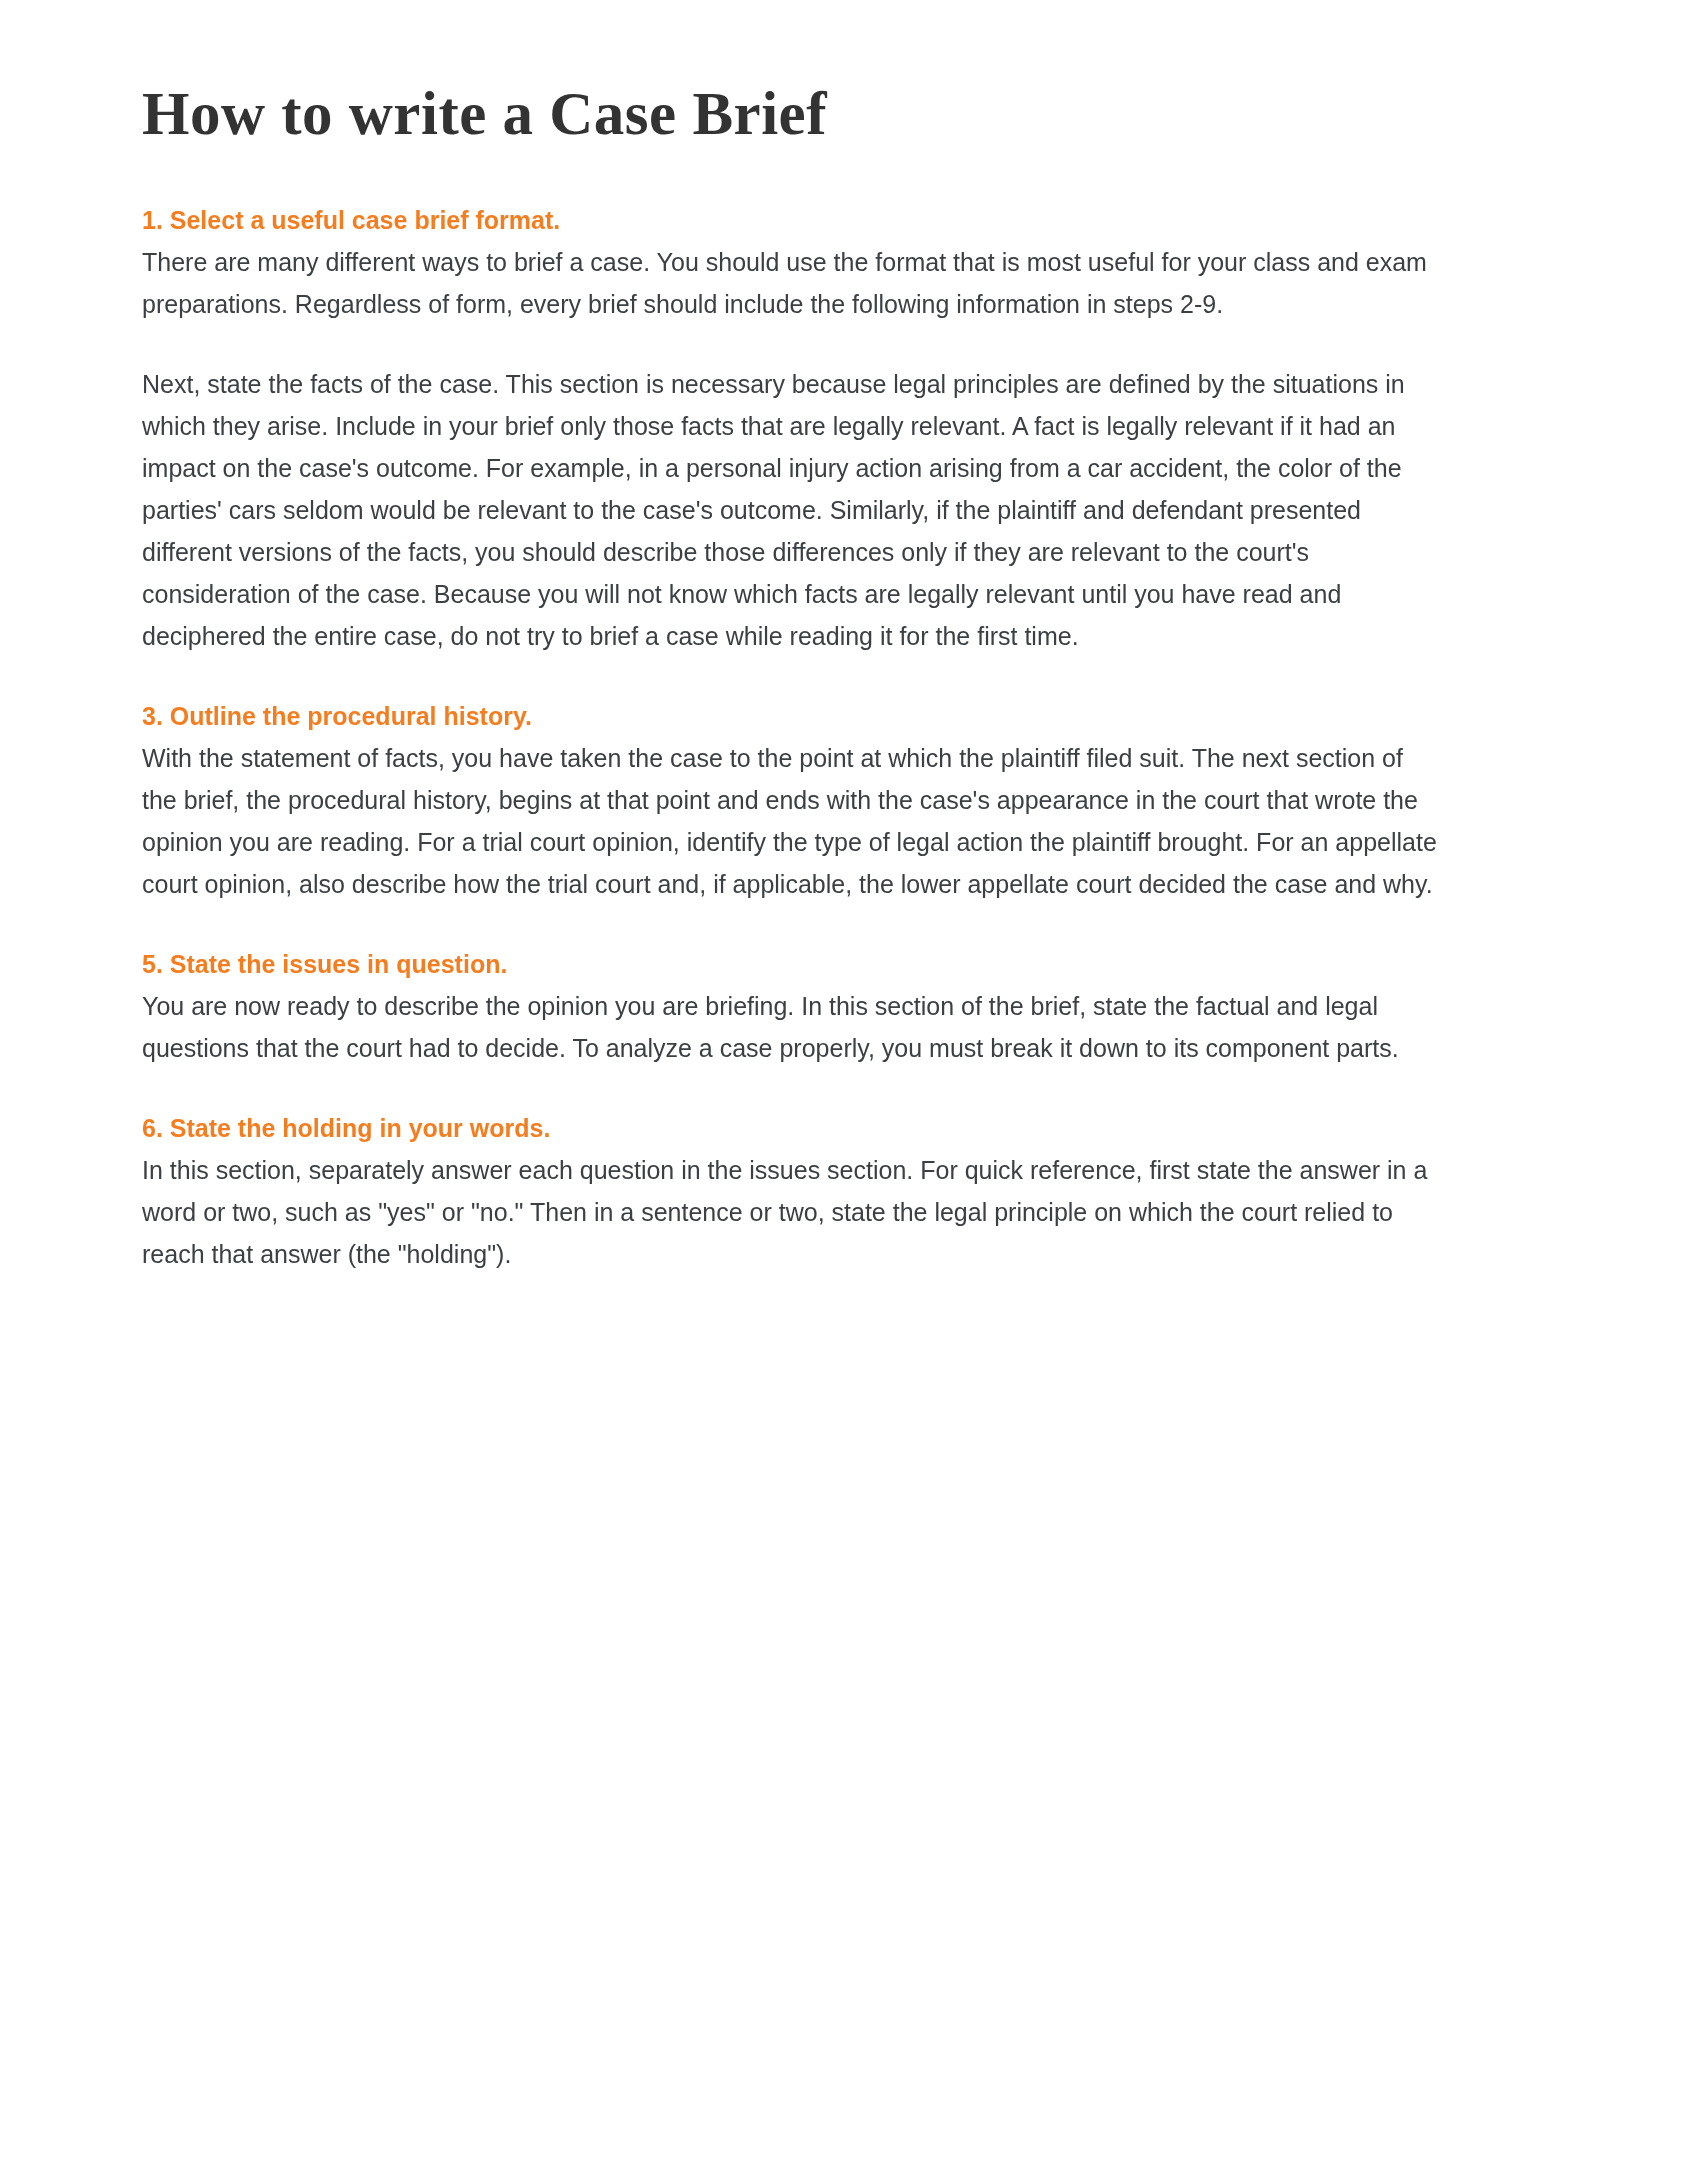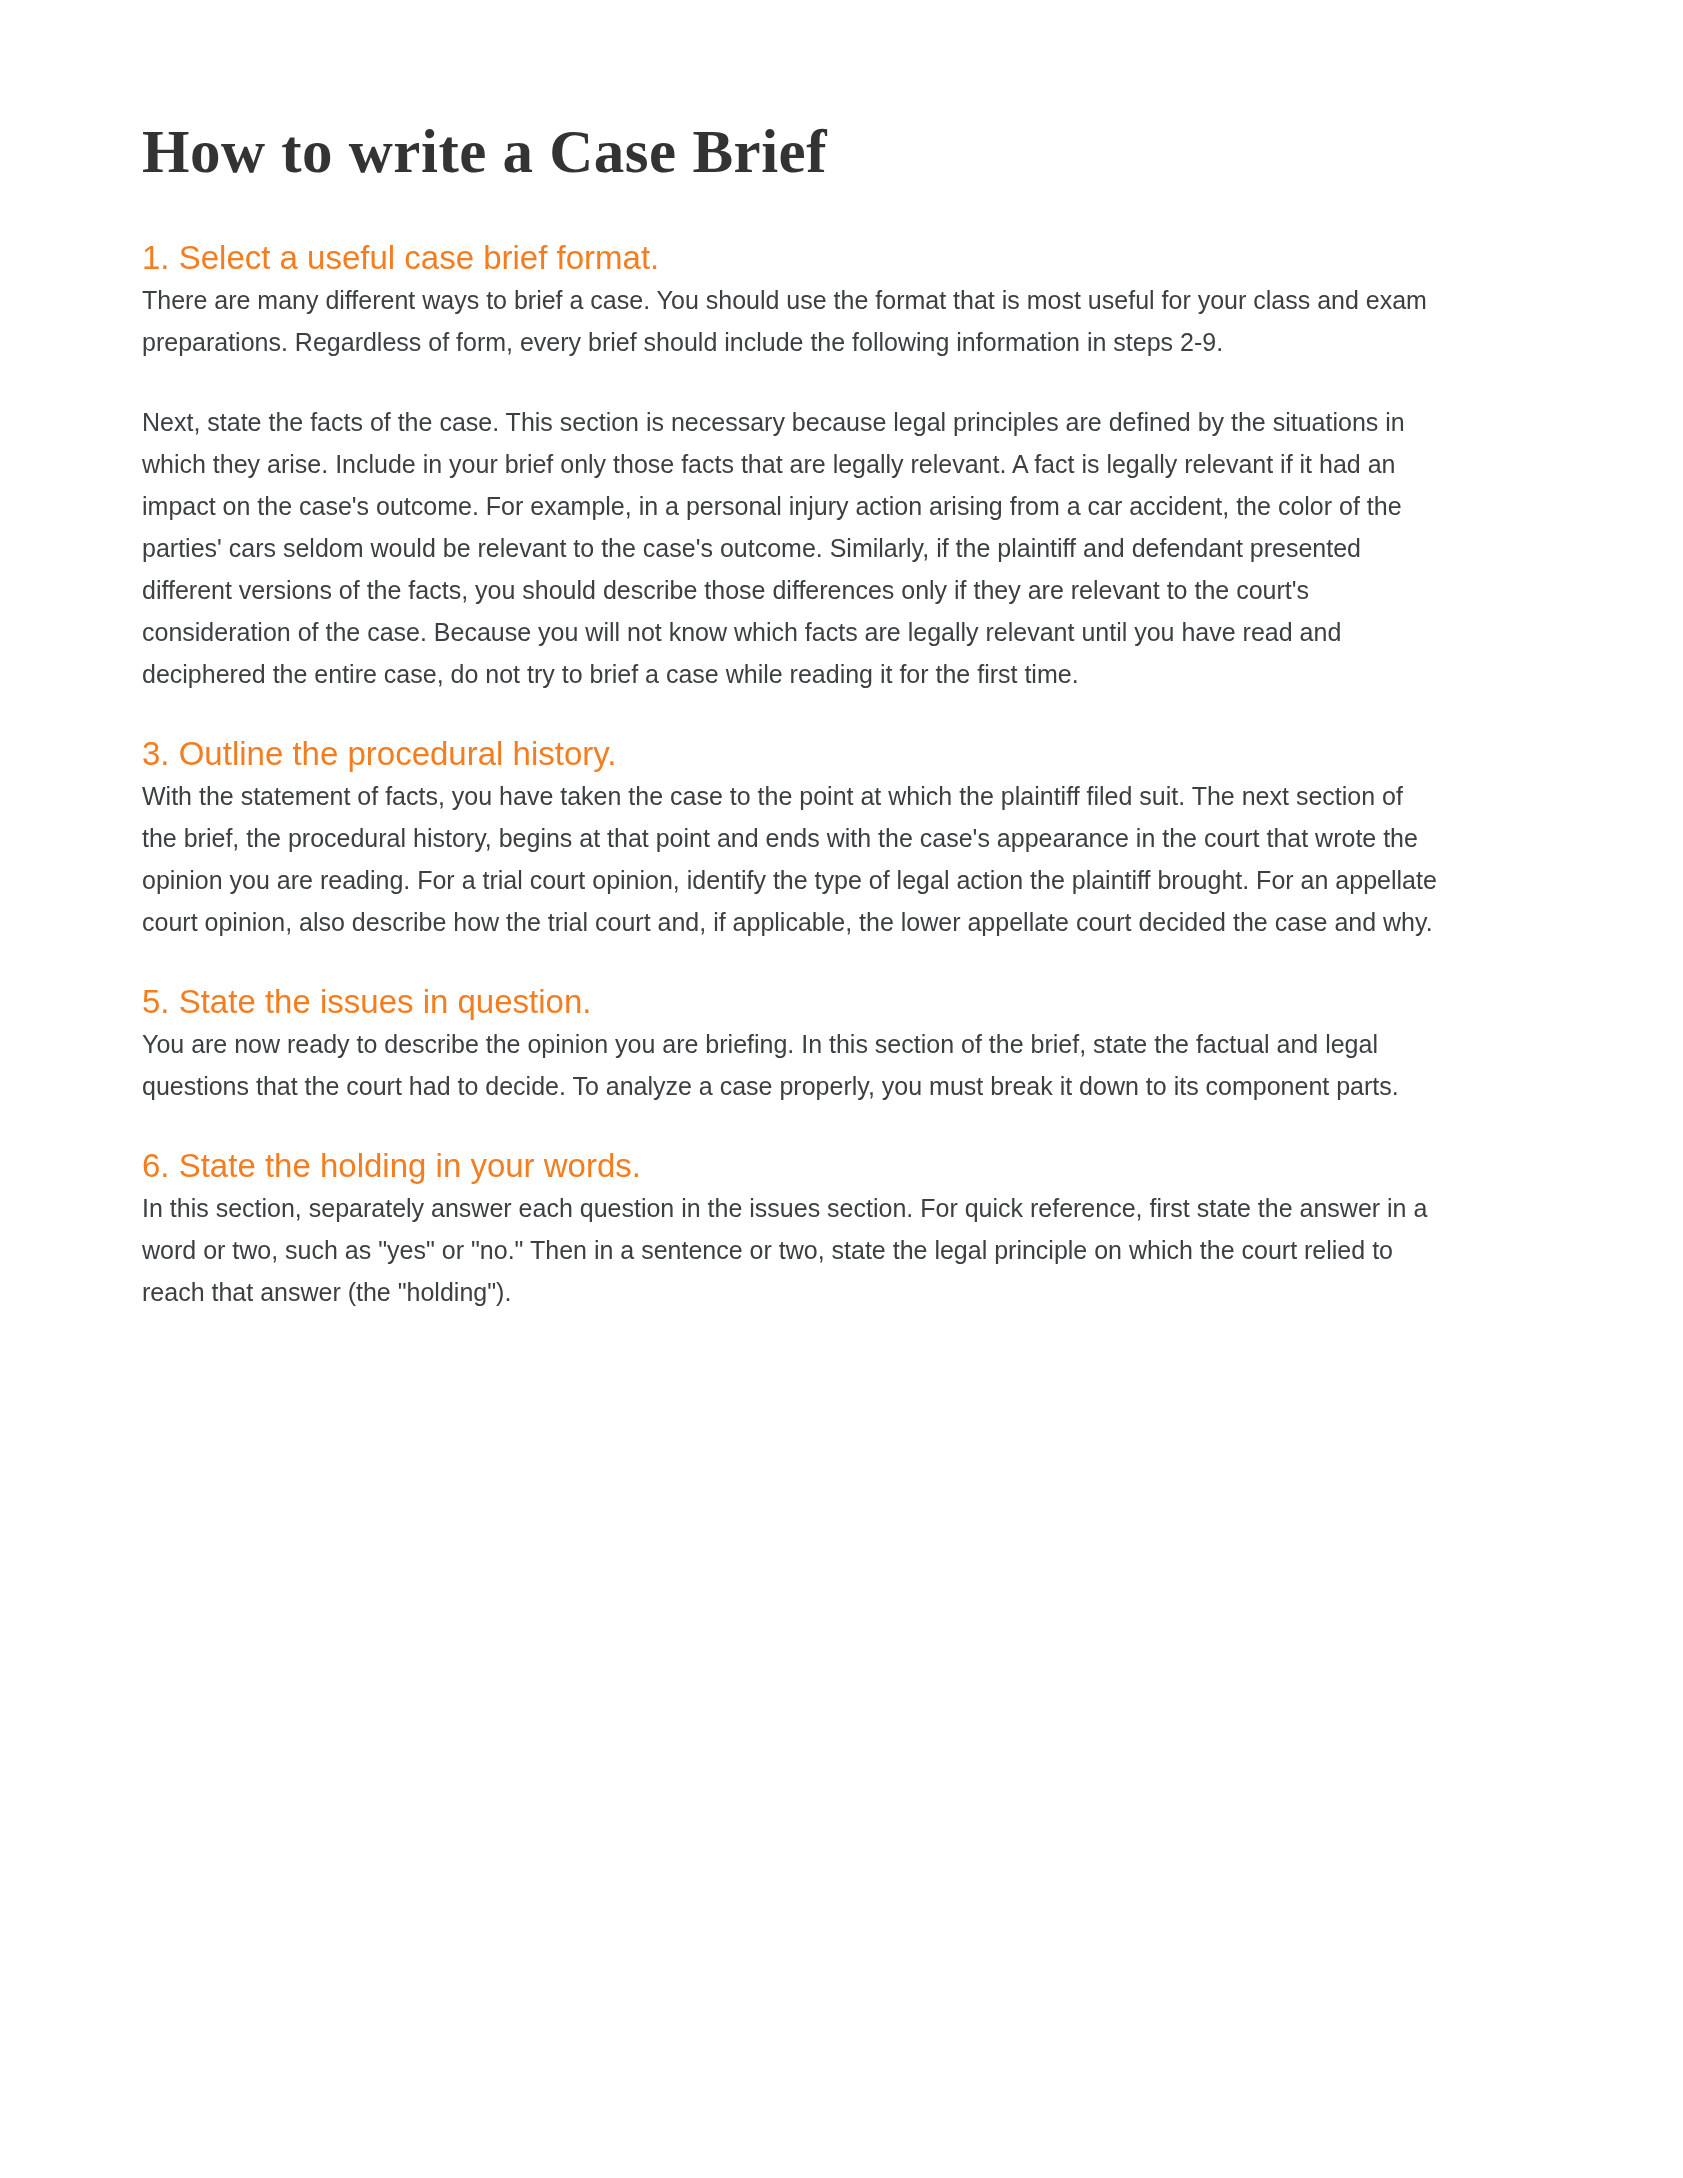--- a/index.html
+++ b/index.html
@@ -10,43 +10,43 @@
   body {
     width: 1683px;
     height: 2178px;
     font-family: "Liberation Sans", sans-serif;
     -webkit-font-smoothing: antialiased;
   }
   .page {
     box-sizing: border-box;
     width: 1679px;
     height: 2178px;
-    padding: 116px 0 0 142px;
+    padding: 78px 0 0 142px;
     background: #ffffff;
     border-radius: 27px;
   }
   .content {
     width: 1302px;
   }
   .doc-title {
     font-family: "Liberation Serif", serif;
     font-weight: 700;
     font-size: 61px;
     line-height: 71px;
     color: #333333;
     margin: 0 0 50px 0;
     letter-spacing: 0.5px;
   }
   .section {
     margin: 0 0 38px 0;
   }
   .section-heading {
-    font-size: 33px;
+    font-size: 25px;
     line-height: 42px;
-    font-weight: 400;
+    font-weight: 700;
     color: #F47D20;
     margin: 0;
   }
   .section-body {
     font-size: 25px;
     line-height: 42px;
     font-weight: 400;
     color: #3C4043;
     margin: 0;
   }

